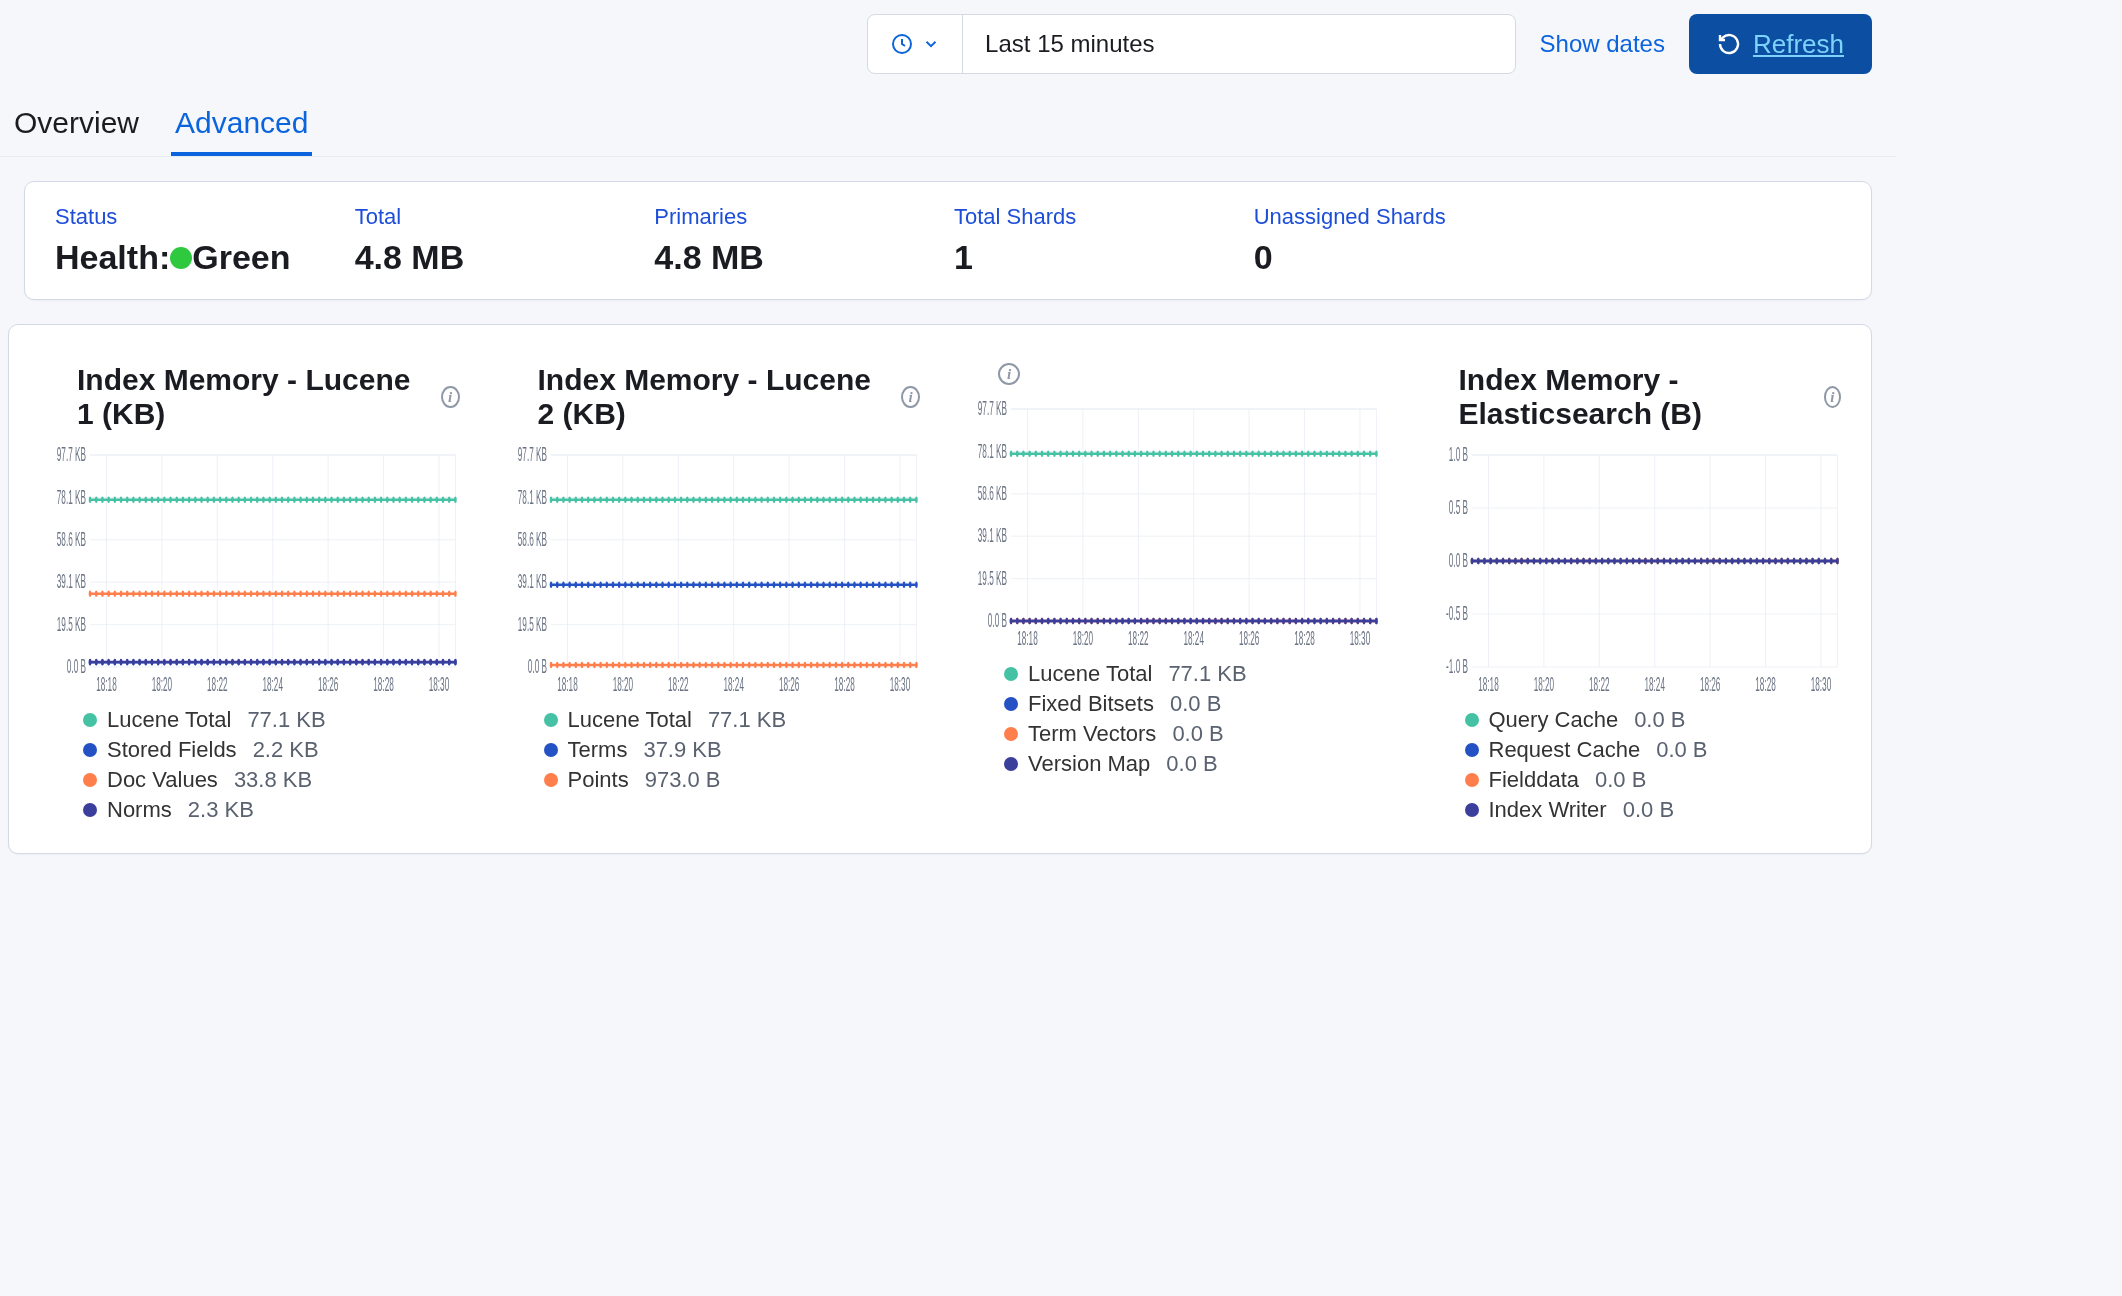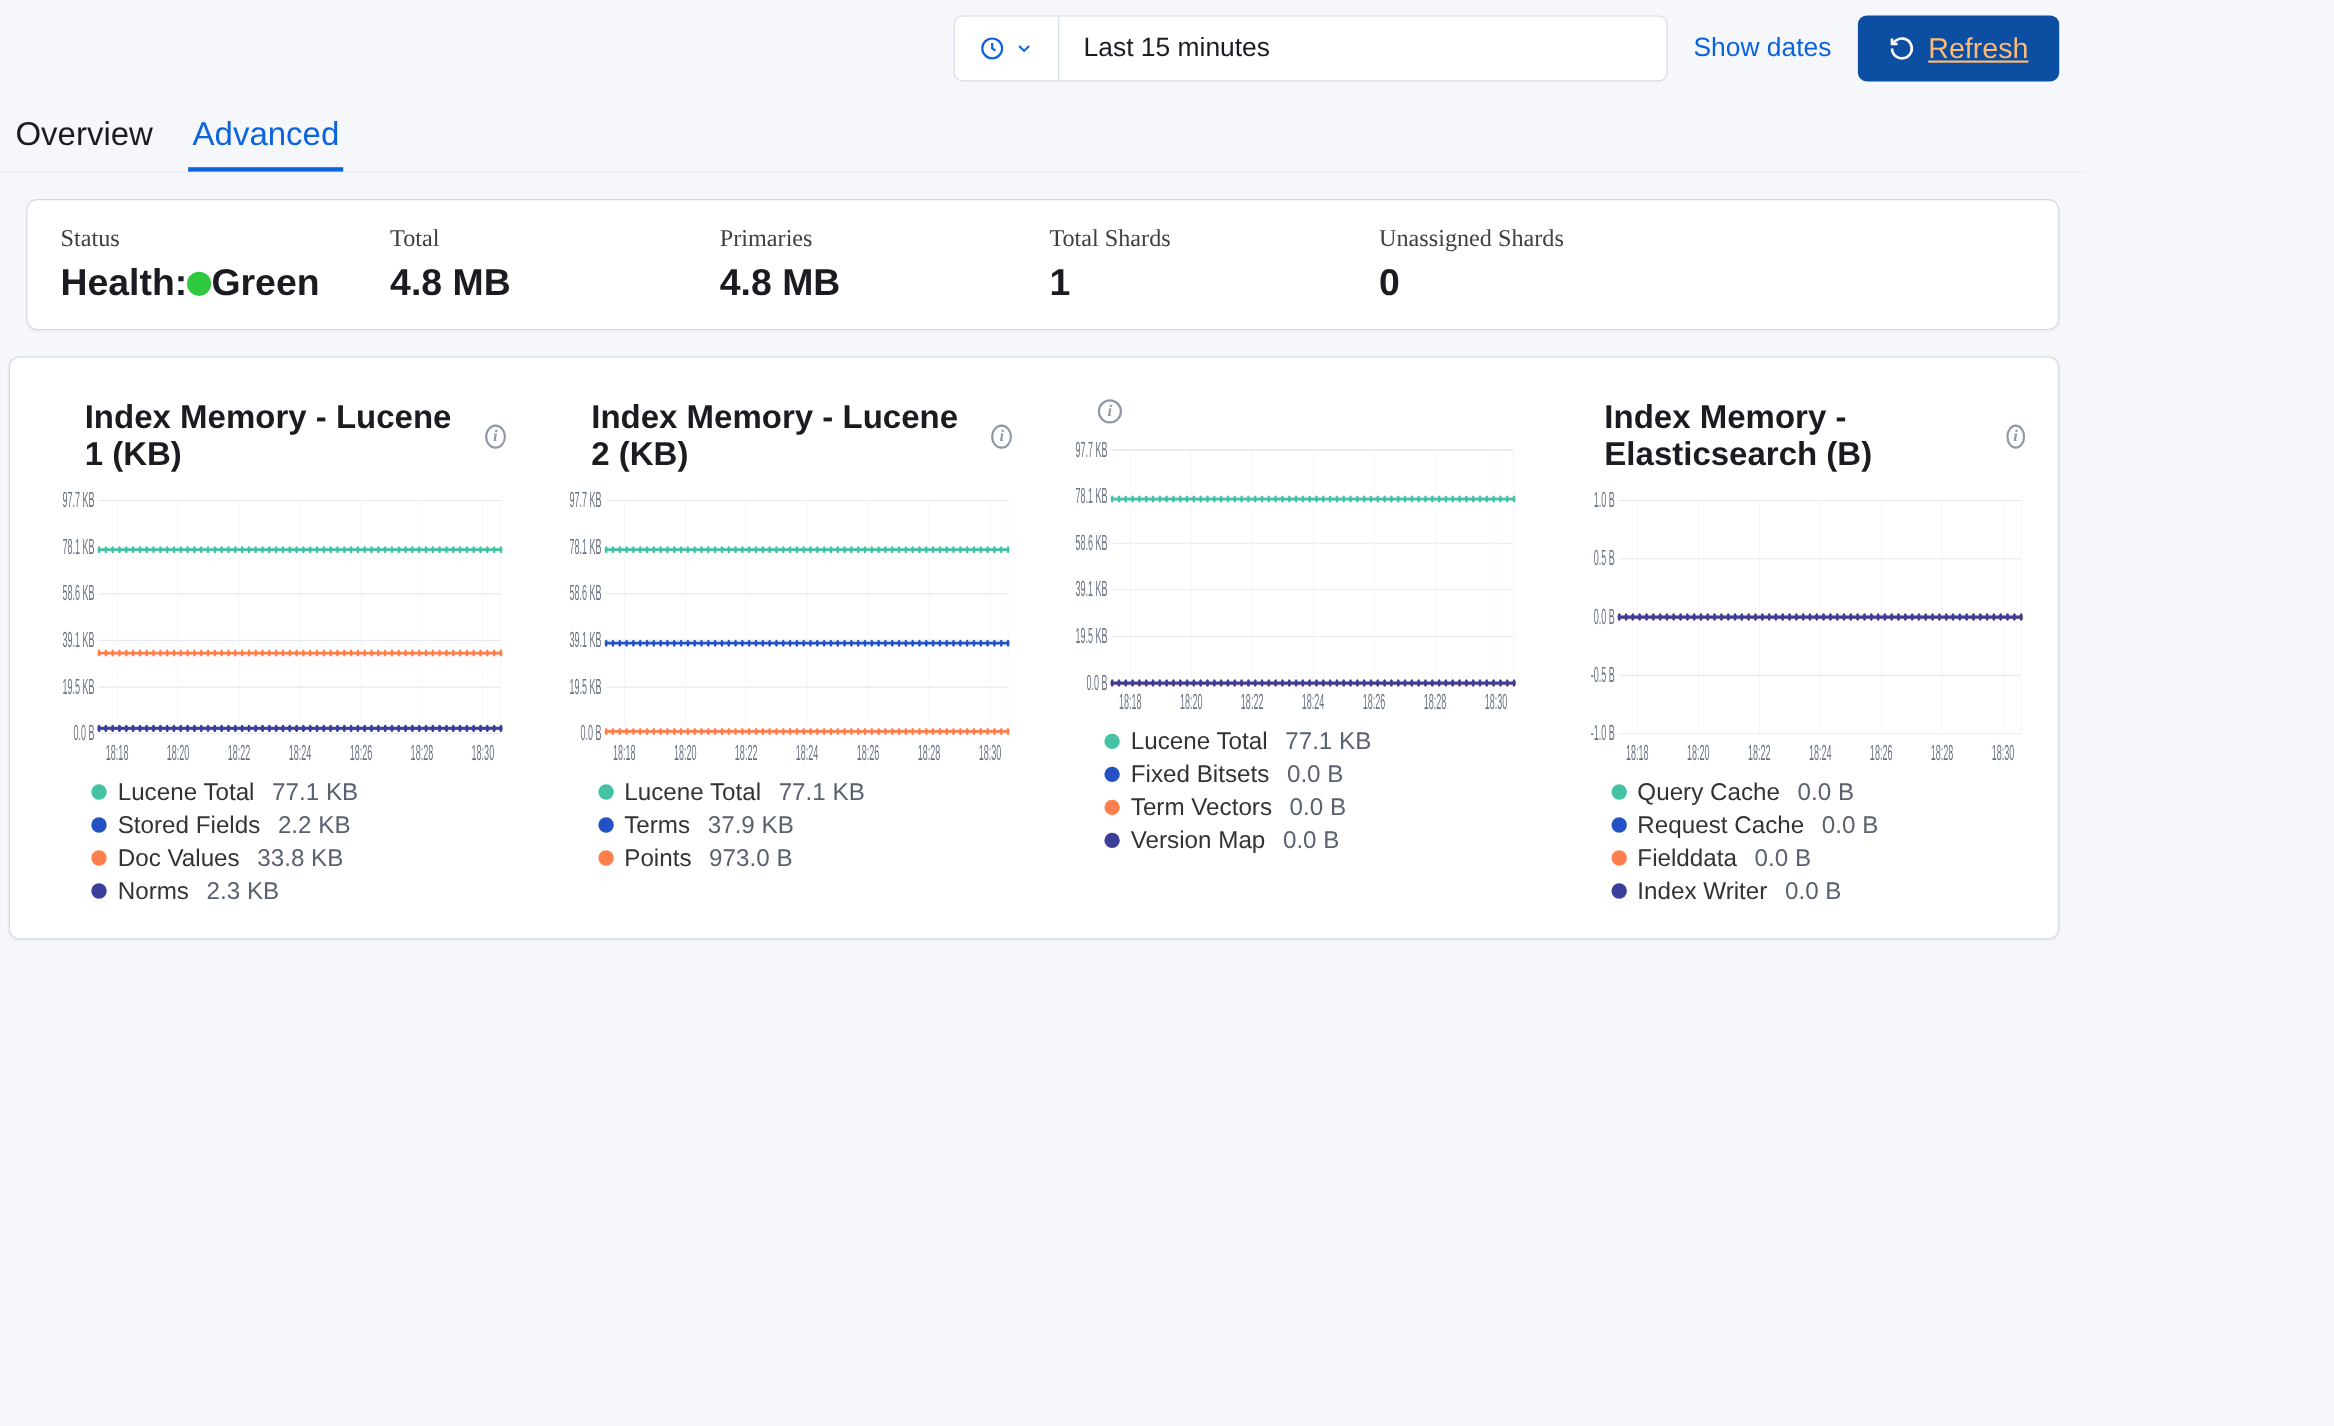--- a/index.html
+++ b/index.html
@@ -29,36 +29,36 @@
   .topbar{display:flex;align-items:center;justify-content:flex-end;
     padding:14px 24px 0 24px;gap:16px;}
   .datepicker{display:flex;align-items:stretch;border:1px solid var(--border);
     border-radius:8px;background:#fff;height:60px;overflow:hidden;}
   .dp-btn{display:flex;align-items:center;gap:8px;padding:0 22px;
     border-right:1px solid var(--border);color:var(--blue);cursor:pointer;}
   .dp-text{flex:1 1 auto;display:flex;align-items:center;padding:0 360px 0 22px;
     font-size:24px;color:var(--ink);min-width:540px;}
   .showdates{color:var(--blue);font-size:24px;padding:6px 8px;cursor:pointer;}
   .refresh-btn{display:flex;align-items:center;gap:12px;background:var(--btn-blue);
-    color:#fdba74;border-radius:8px;height:60px;padding:0 28px;font-size:26px;
+    color:#7dd3fc;border-radius:8px;height:60px;padding:0 28px;font-size:26px;
     cursor:pointer;}
   .refresh-btn span{text-decoration:underline;}
   .icon-svg{display:block;}
 
   
   .tabs{display:flex;gap:28px;padding:32px 10px 0 10px;border-bottom:1px solid var(--border-light);}
   .tab{font-size:30px;padding:0 4px 12px 4px;color:var(--ink);cursor:pointer;
     border-bottom:4px solid transparent;}
   .tab.active{color:var(--blue);border-bottom-color:var(--blue);}
 
   
   .summary{margin:24px;background:var(--panel);border:1px solid var(--border);
     border-radius:10px;box-shadow:0 1px 2px rgba(0,0,0,.04);
     display:grid;grid-template-columns:repeat(6,1fr);padding:22px 30px;gap:12px;}
-  .stat .label{font-size:22px;color:#404040;margin-bottom:8px;font-family:Liberation Serif, serif;}
+  .stat .label{font-size:22px;color:#1d4ed8;margin-bottom:8px;}
   .stat .value{font-size:34px;font-weight:700;color:var(--ink);}
   .health-row{display:flex;align-items:center;font-size:34px;font-weight:700;}
   .dot{width:22px;height:22px;border-radius:50%;display:inline-block;}
 
   
   .charts-wrap{margin:0 24px 24px 8px;background:var(--panel);border:1px solid var(--border);
     border-radius:10px;box-shadow:0 1px 2px rgba(0,0,0,.04);
     display:grid;grid-template-columns:1fr 1fr 1fr 1fr;gap:40px 40px;padding:38px 30px 30px 30px;}
   .chart{}
   .chart-title{display:flex;align-items:center;gap:14px;font-size:30px;font-weight:700;

